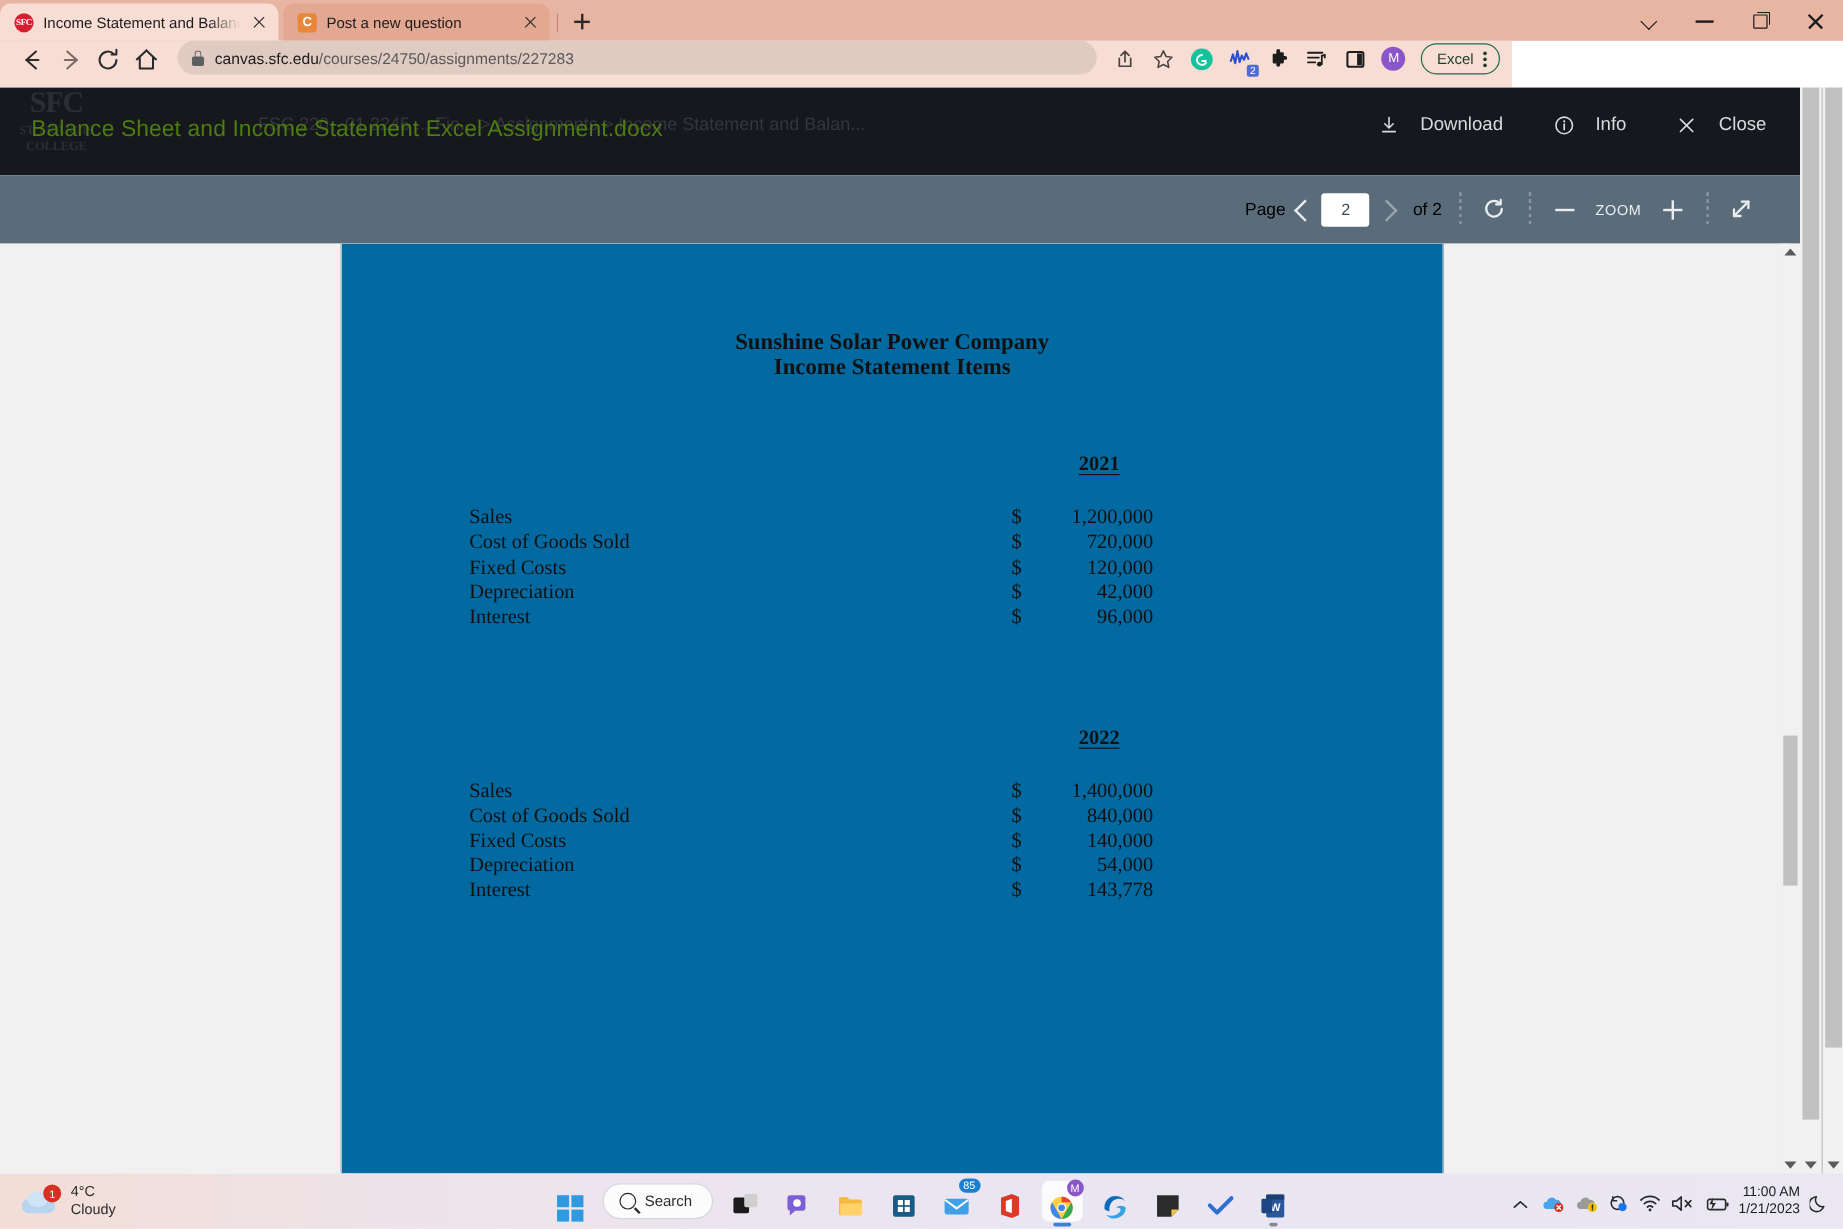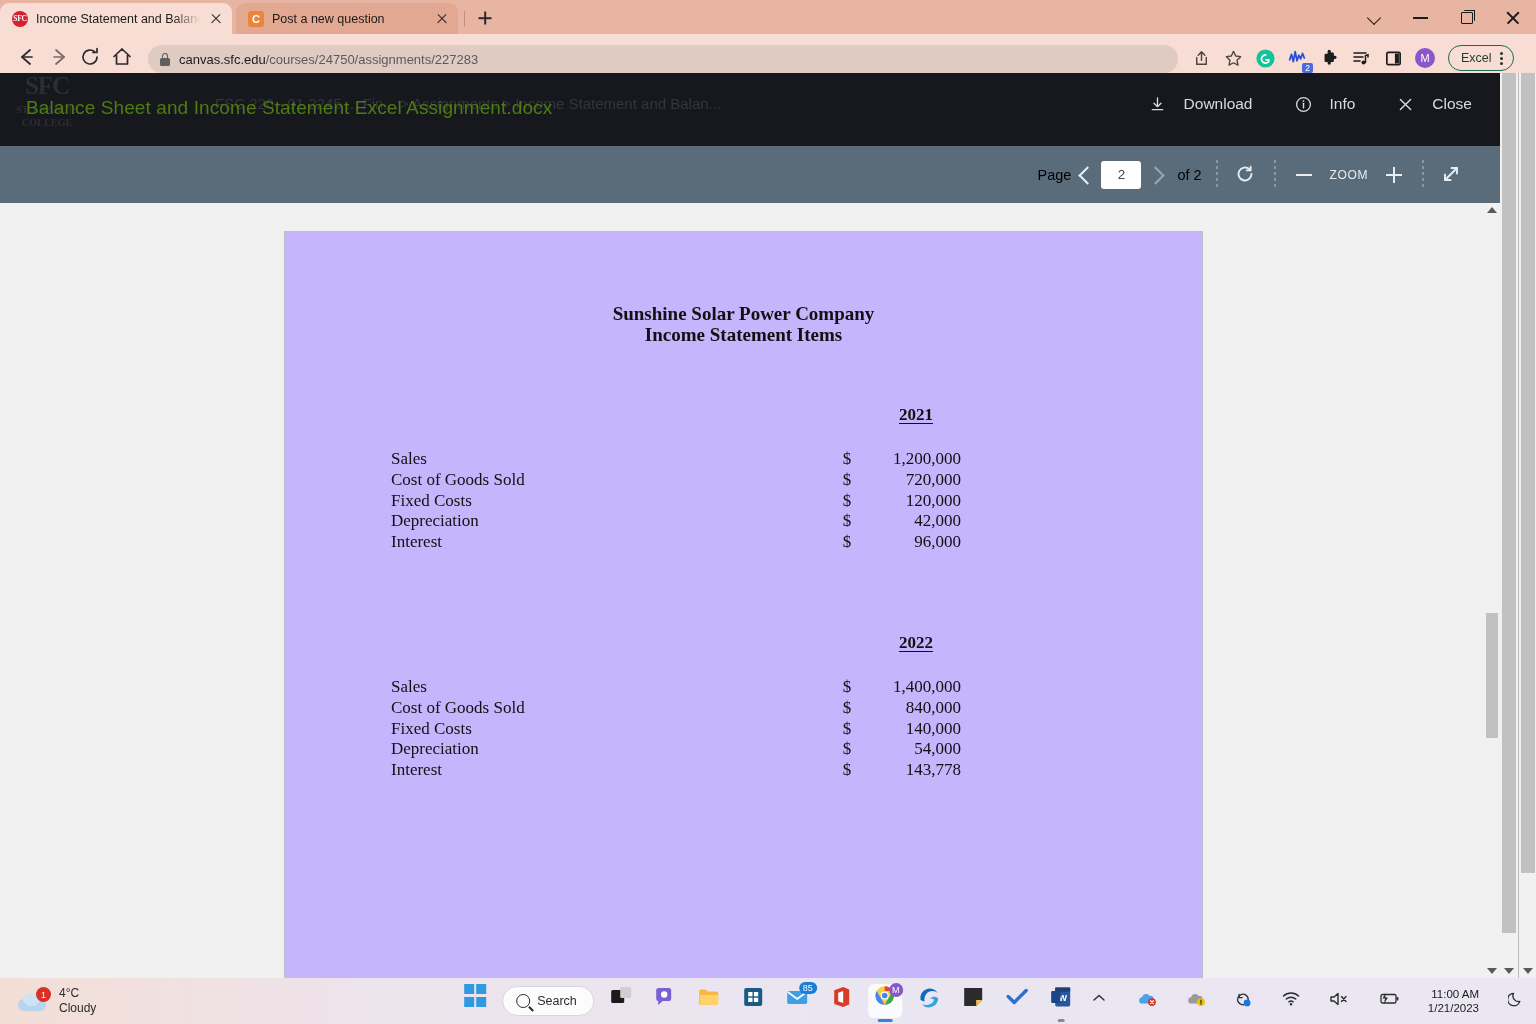--- a/index.html
+++ b/index.html
@@ -65,22 +65,22 @@
     content: ""; position: absolute; left: 19.5px; top: 9.5px; width: 10px; height: 10px;
     border-top: 1.5px solid #1c1b1b; border-right: 1.5px solid #1c1b1b; border-radius: 1px;
   }
   .wc-close::before, .wc-close::after {
     content: ""; position: absolute; left: 15px; top: 16.5px; width: 16px; height: 1.5px; background: #1c1b1b;
   }
   .wc-close::before { transform: rotate(45deg); }
   .wc-close::after { transform: rotate(-45deg); }
 
   .navbar {
-    position: absolute; left: 0; top: 34px; width: 1536px; height: 39px;
-    background: #f7ddd3; display: flex; align-items: flex-end; padding: 0 10px;
+    position: absolute; left: 0; top: 34px; width: 1260px; height: 39px;
+    background: #f7ddd3; display: flex; align-items: flex-start; padding: 0 10px;
   }
   .navbtn { width: 32px; height: 32px; position: relative; flex: none; }
   .urlbox {
     flex: 1; height: 28px; background: #e0cbc2; border-radius: 14px;
     display: flex; align-items: center; padding: 0 12px; margin: 0 8px 0 10px;
     max-width: 1030px;
   }
   .url-text { font-size: 13px; color: #5a5a5a; margin-left: 9px; white-space: nowrap; }
   .url-text b { color: #1c1b1b; font-weight: normal; }
   .lock { width: 10px; height: 13px; position: relative; flex: none; }
@@ -149,21 +149,21 @@
   .pm-btn { width: 28px; height: 28px; position: relative; }
   .pm-btn .h { position: absolute; left: 6px; top: 13.3px; width: 16px; height: 1.8px; background: #e9edf0; }
   .pm-btn .v { position: absolute; left: 13.1px; top: 6px; width: 1.8px; height: 16px; background: #e9edf0; }
 
   .page-wrap {
     position: absolute; left: 0; top: 130px; width: 1490px; height: 775px;
     background: #f1f1f1; overflow: hidden;
   }
   .paper {
     position: absolute; left: 284px; top: 0; width: 919px; height: 775px;
-    background: #c4b5fd; border-left: 1px solid #b9bfc6; border-right: 1px solid #b9bfc6; margin-top: 28px;
+    background: #0369a1; border-left: 1px solid #b9bfc6; border-right: 1px solid #b9bfc6;
   }
   .docbody { font-family: "Liberation Serif", serif; color: #111; }
   .doc-h { text-align: center; font-weight: bold; font-size: 19px; line-height: 21px; }
   .yr {
     font-weight: bold; font-size: 17px; text-decoration: underline; text-underline-offset: 3px;
   }
   .fin-table { border-collapse: collapse; font-size: 17px; }
   .fin-table td { padding: 0; line-height: 20.8px; white-space: pre; }
   .fin-label { width: 390px; }
   .fin-val { text-align: right; width: 80px; }
@@ -189,31 +189,31 @@
     background: #b8d4ef; border-radius: 7px; }
   .cloud-icon .c2 { position: absolute; left: 7px; bottom: 7px; width: 17px; height: 13px;
     background: #cfe3f6; border-radius: 50%; }
   .badge-red { position: absolute; right: -1px; top: -2px; width: 15px; height: 15px;
     background: #d93025; border-radius: 50%; color: #fff; font-size: 9px;
     display: flex; align-items: center; justify-content: center; }
 
   .tb-center { position: absolute; left: 50%; transform: translateX(-50%);
     display: flex; align-items: center; gap: 10px; }
   .tbic { width: 34px; height: 34px; position: relative; display: flex;
-          align-items: flex-start; justify-content: center; }
+          align-items: flex-end; justify-content: center; }
   .search-pill {
     height: 30px; background: #fcfcfd; border: 1px solid #d6d6e0; border-radius: 15px;
     display: flex; align-items: center; gap: 7px; padding: 0 16px 0 13px;
     font-size: 12.5px; color: #2b2b2b;
   }
   .win-logo { display: grid; grid-template-columns: 10px 10px; grid-template-rows: 10px 10px;
     gap: 2.5px; }
   .win-logo i { background: #2f9ae0; display: block; }
 
-  .tray { position: absolute; right: 10px; display: flex; align-items: center; gap: 27px; }
+  .tray { position: absolute; right: 10px; display: flex; align-items: center; gap: 6px; }
   .tray-time { font-size: 11.5px; color: #1c1c1c; text-align: right; line-height: 14px; }
 
   .mag { width: 14px; height: 14px; border: 1.6px solid #2b2b2b; border-radius: 50%; position: relative; }
   .mag::after { content: ""; position: absolute; right: -5px; bottom: -3px; width: 6px; height: 1.6px;
     background: #2b2b2b; transform: rotate(45deg); }
 </style>
 </head>
 <body>
 
 <div class="browser">

